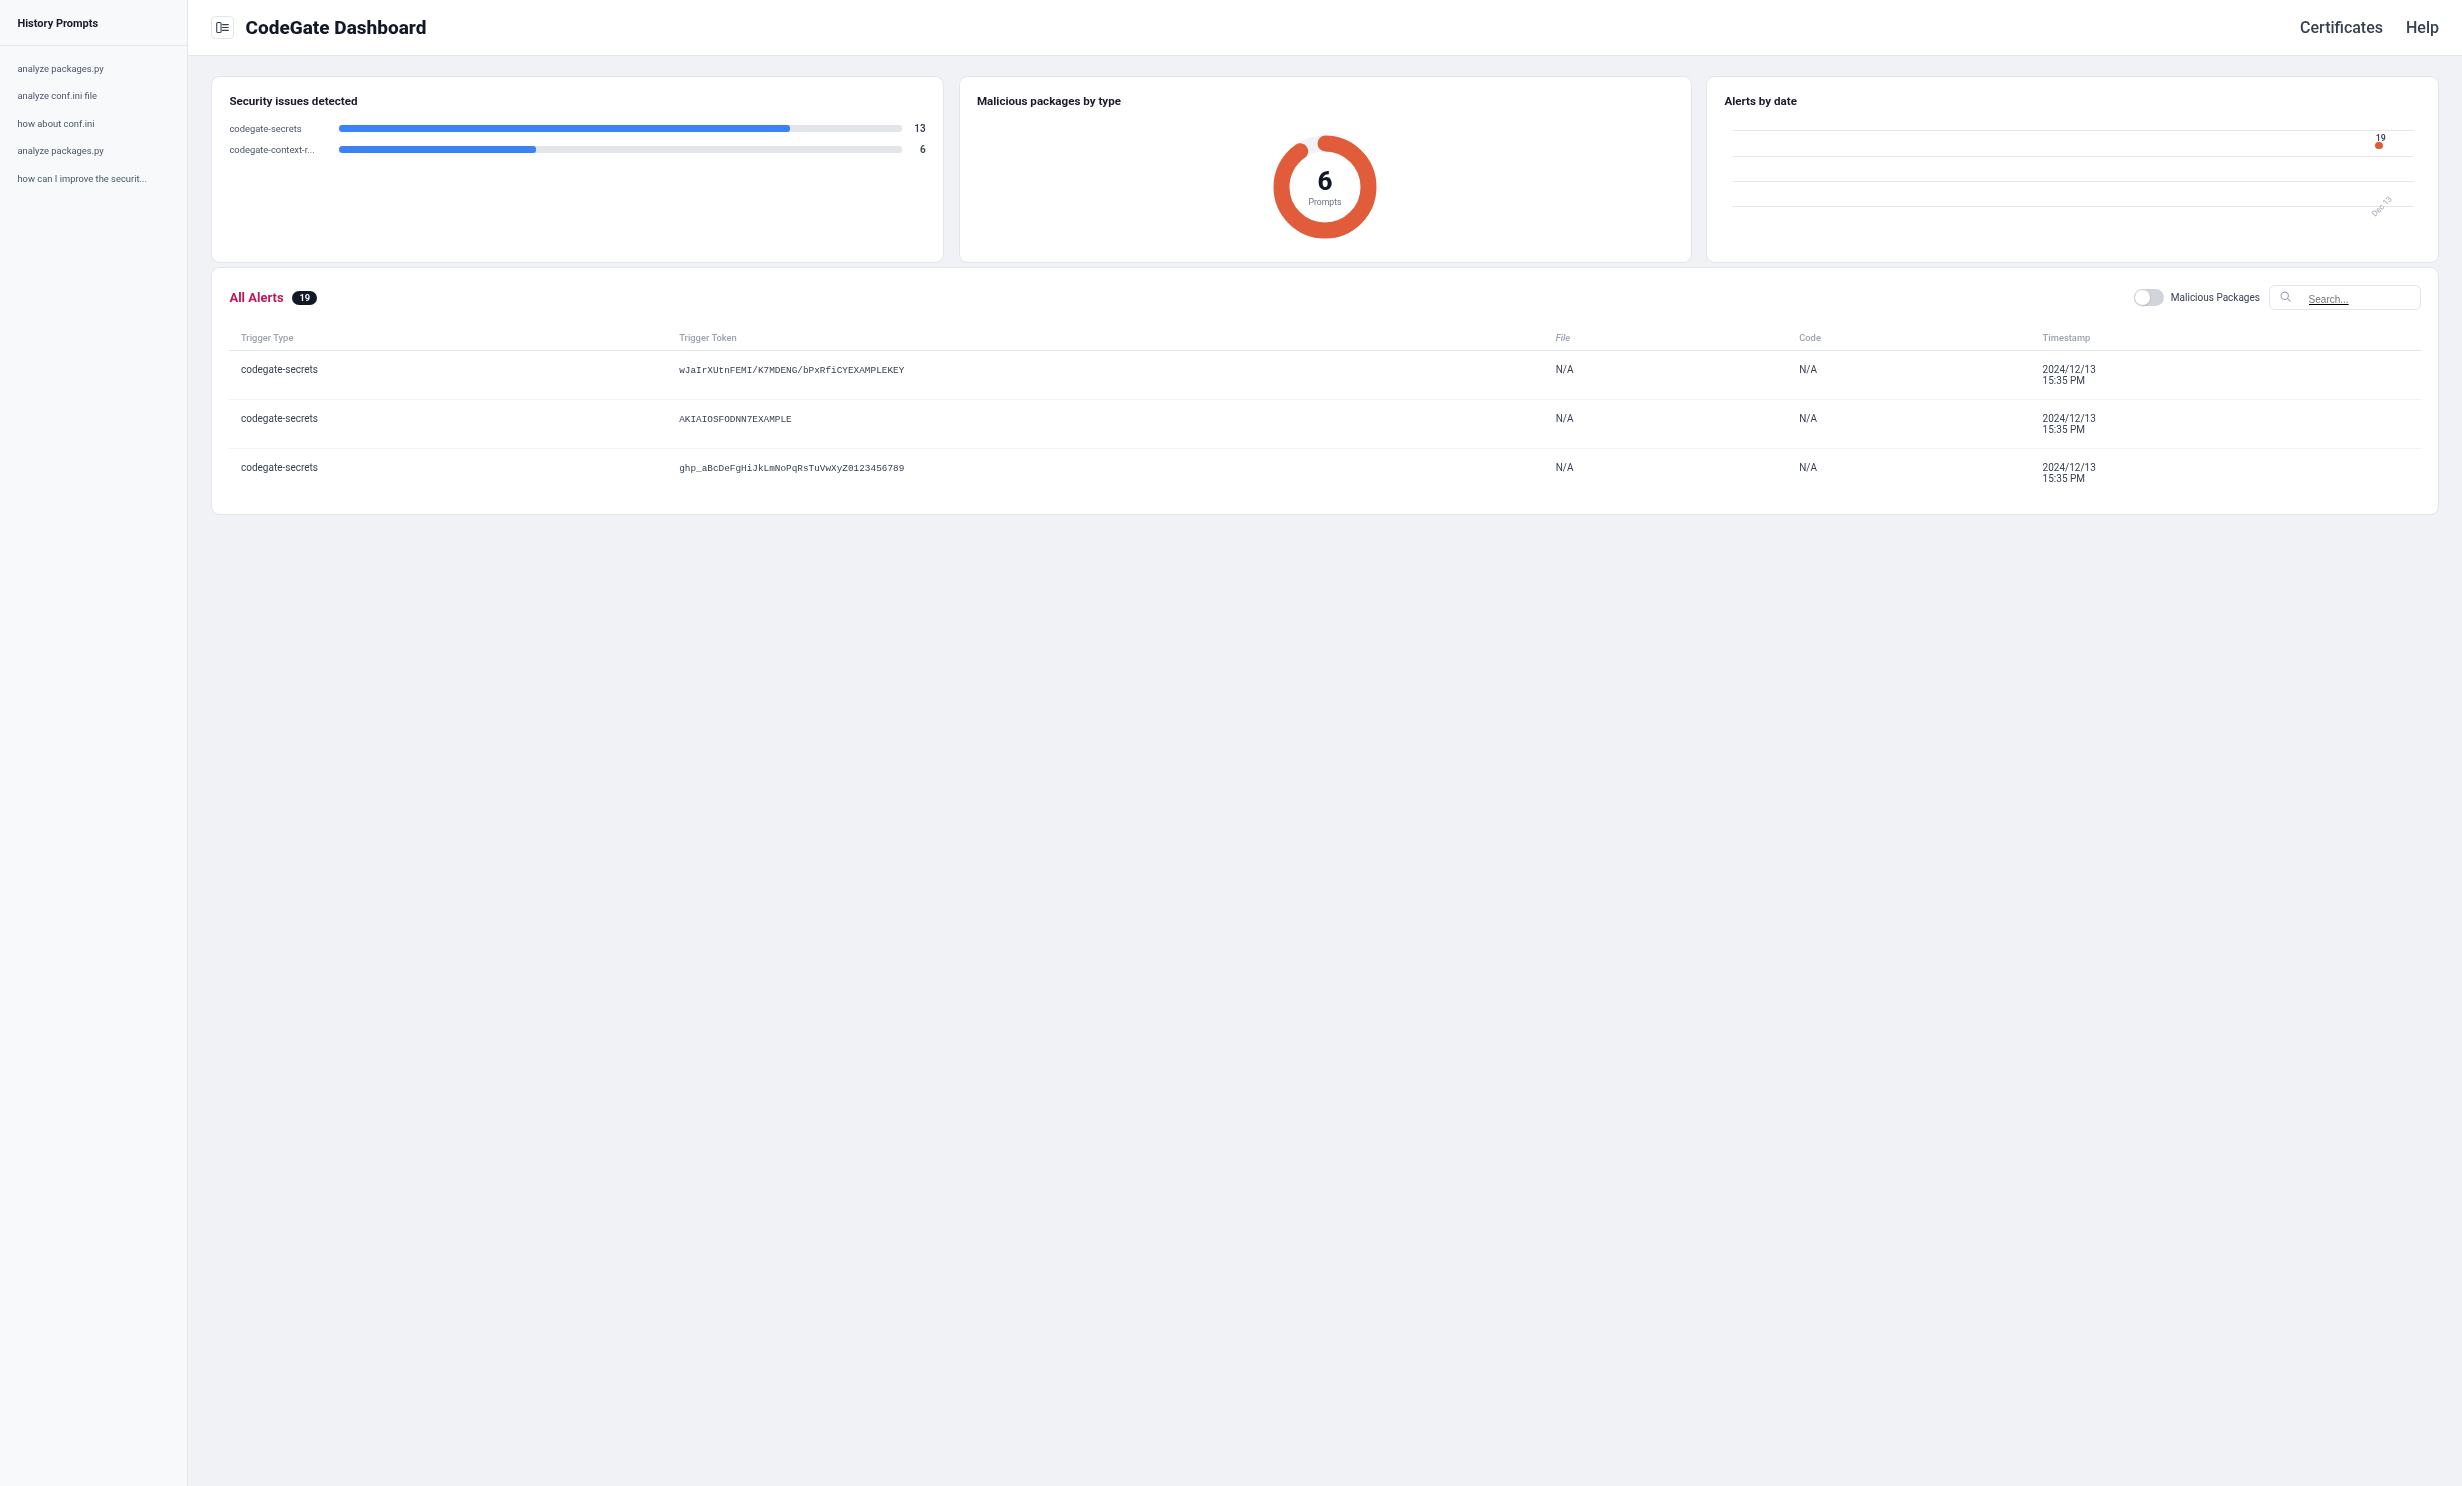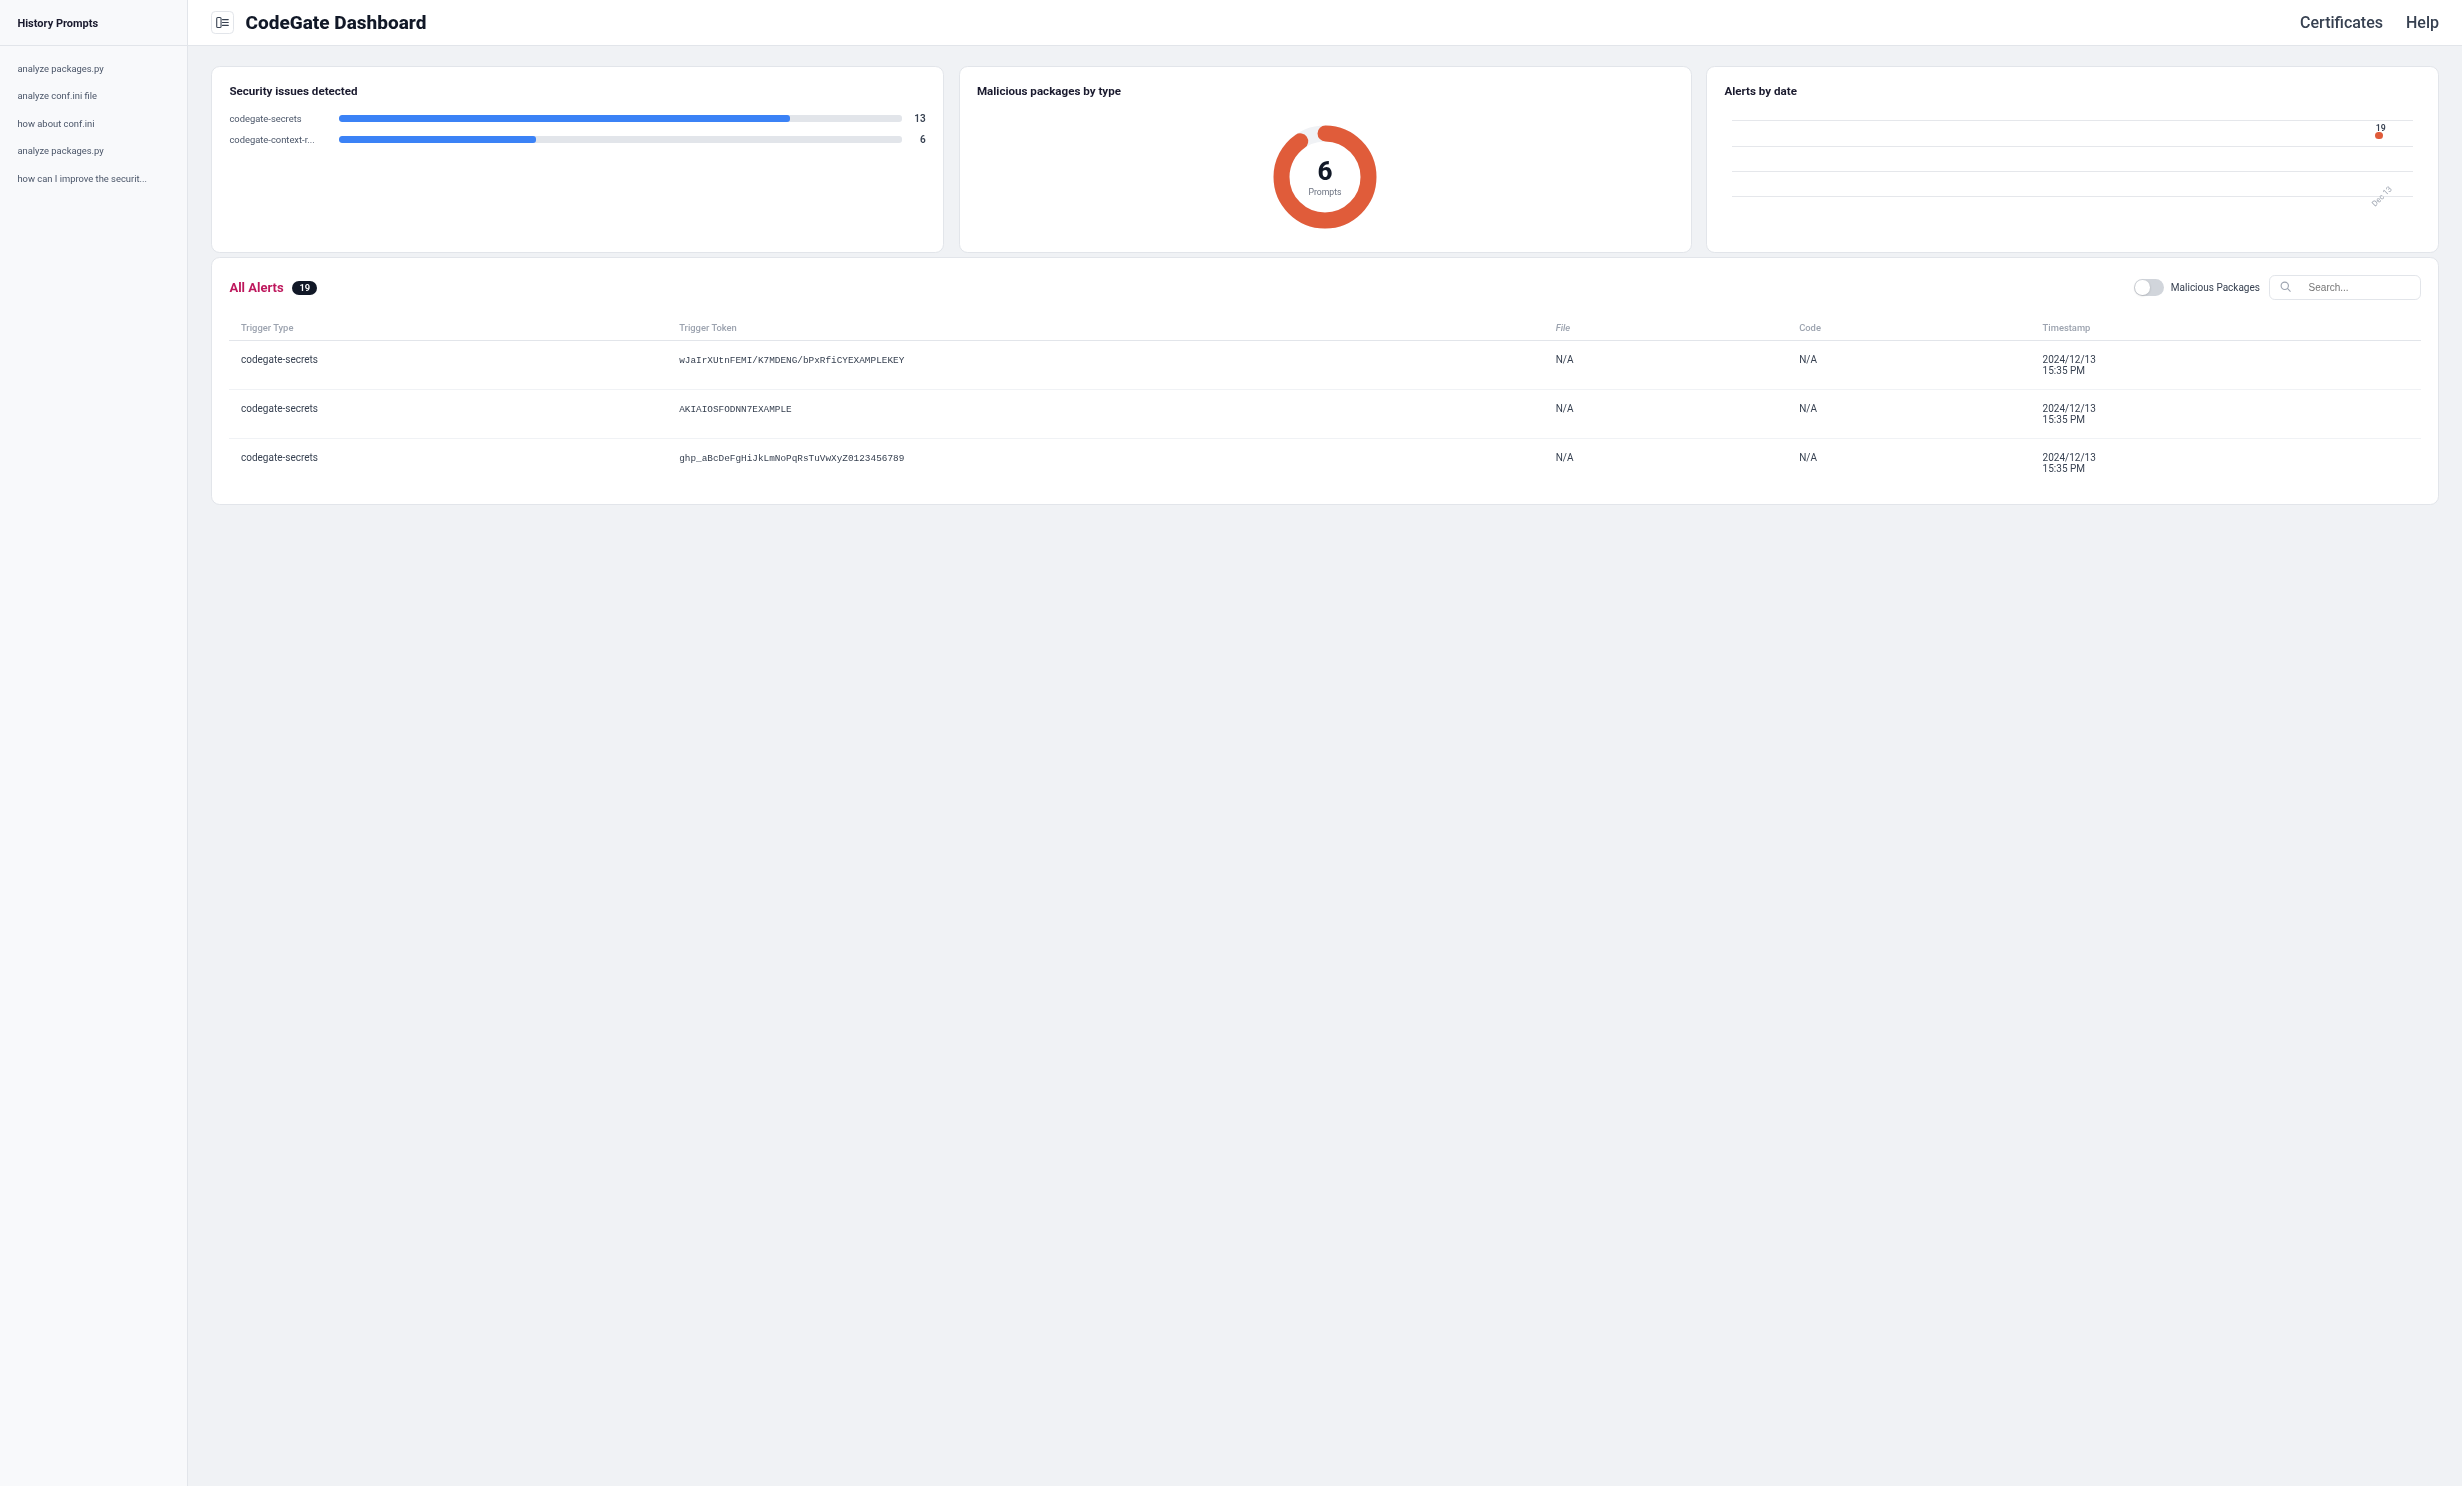--- a/index.html
+++ b/index.html
@@ -44,21 +44,21 @@
       display: flex;
       flex-direction: column;
       overflow: hidden;
     }
 
     
     .header {
       background: #fff;
       border-bottom: 0.7px solid #e2e5ea;
       padding: 0 23px;
-      height: 46px;
+      height: 56px;
       display: flex;
       align-items: center;
       gap: 11.6px;
       flex-shrink: 0;
     }
     .header-toggle {
       width: 23px;
       height: 23px;
       display: flex;
       align-items: center;
@@ -240,27 +240,28 @@
       top: 1.4px;
       left: 1.4px;
       box-shadow: 0 0.7px 2.2px rgba(0,0,0,0.2);
     }
     .toggle-label {
       font-size: 10px;
       color: #374151;
     }
     .search-wrap {
       display: flex;
-      align-items: center;
+      align-items: flex-end;
       gap: 18px;
       border: 0.7px solid #e2e5ea;
       border-radius: 5.8px;
       padding: 4.3px 10px;
       background: #fff;
       min-width: 145px;
+      text-decoration: underline;
     }
     .search-icon-wrap {
       color: #9ca3af;
       font-size: 11px;
     }
     .search-input {
       border: none;
       outline: none;
       font-size: 10px;
       color: #374151;

